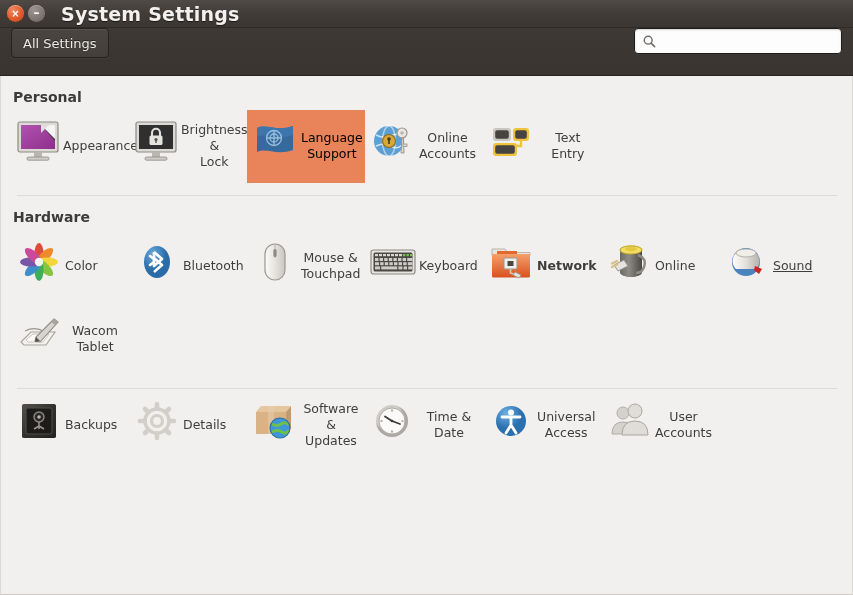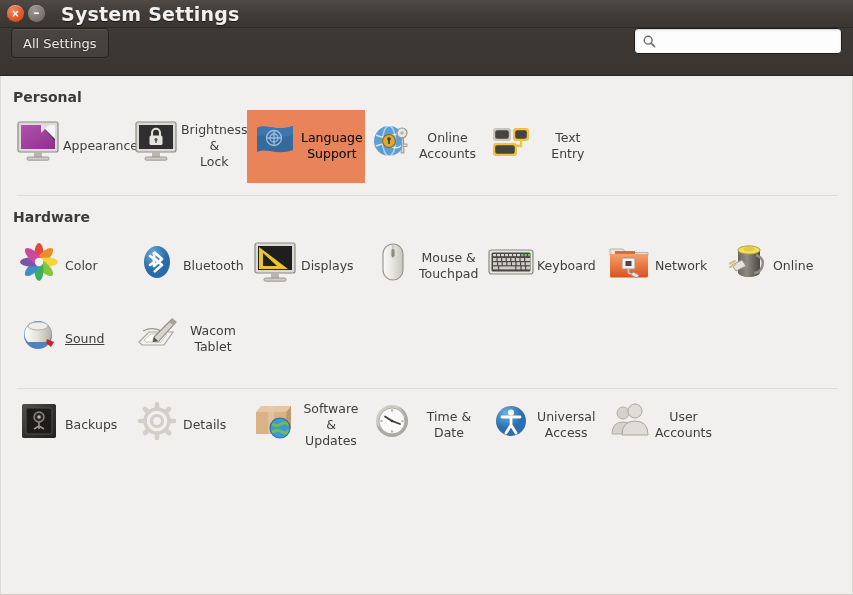--- a/index.html
+++ b/index.html
@@ -283,33 +283,20 @@
                     <radialGradient id="btg" cx=".35" cy=".25">
                       <stop offset="0" stop-color="#6aaade"></stop>
                       <stop offset="1" stop-color="#2a6ca8"></stop>
                     </radialGradient>
                   </defs>
     <path d="M22 13 L30 20 L22 27 L22 13 M22 33 L30 26 L22 19" stroke="#ffffff" stroke-width="2.6" fill="none" stroke-linejoin="round"></path>
     <path d="M18 17 L22 20 M18 26 L22 23" stroke="#ffffff" stroke-width="2.6" fill="none" stroke-linecap="round"></path>
   </svg>
               </div>
               <div class="label" style="white-space: pre-line;">Bluetooth</div>
-            </div>
-            <div class="tile">
-              <div class="icon">
-                <svg width="50" height="48" viewBox="0 0 50 48">
-    <rect x="5" y="4" width="40" height="30" rx="2" fill="#dcdad6" stroke="#8e8a85" stroke-width="1.2"></rect>
-    <rect x="8" y="7" width="34" height="24" fill="#1f1f1f"></rect>
-    <path d="M9 30 L9 8 L38 30 Z" fill="#e8c72e"></path>
-    <path d="M13 27 L13 14 L27 27 Z" fill="#1f1f1f"></path>
-    <rect x="21" y="34" width="8" height="5" fill="#b9b5b0"></rect>
-    <rect x="14" y="39" width="22" height="3.2" rx="1.4" fill="#cfcbc6" stroke="#8e8a85" stroke-width=".8"></rect>
-  </svg>
-              </div>
-              <div class="label" style="white-space: pre-line;">Displays</div>
             </div>
             <div class="tile">
               <div class="icon">
                 <svg width="50" height="48" viewBox="0 0 50 48">
     <rect x="15" y="5" width="20" height="36" rx="10" fill="url(#mg)" stroke="#9b9792" stroke-width="1.2"></rect>
     <defs>
                     <linearGradient id="mg" x1="0" y1="0" x2="1" y2="0">
       <stop offset="0" stop-color="#fbfbfa"></stop>
                       <stop offset=".45" stop-color="#e8e6e2"></stop>
                       <stop offset="1" stop-color="#c9c5c0"></stop>
@@ -379,21 +366,21 @@
       <stop offset="0" stop-color="#f5a06a"></stop>
                       <stop offset="1" stop-color="#d9511f"></stop>
                     </linearGradient>
                   </defs>
     <rect x="18" y="19" width="13" height="11" rx="1" fill="#f2f0ec" stroke="#9c9891" stroke-width="1"></rect>
     <rect x="21.5" y="22" width="6" height="5" fill="#4a4845"></rect>
     <path d="M24.5 30 L24.5 34 L30 36" stroke="#cfcbc5" stroke-width="1.6" fill="none"></path>
     <path d="M29 33 l6 3 l-2 3 l-6 -3 Z" fill="#e8e5e0" stroke="#9c9891" stroke-width=".9"></path>
   </svg>
               </div>
-              <div class="label" style="white-space: pre-line;">Network</div>
+              <div class="label" style="white-space: pre-line; font-weight: bold;">Network</div>
             </div>
             <div class="tile">
               <div class="icon">
                 <svg width="50" height="48" viewBox="0 0 50 48">
     <ellipse cx="27" cy="11" rx="11" ry="4" fill="#efd95e" stroke="#c2ab2c" stroke-width="1"></ellipse>
     <path d="M16 11 v22 a11 5 0 0 0 22 0 V11" fill="#5a5651"></path>
     <path d="M16 11 v22 a11 5 0 0 0 22 0 V11" fill="url(#bg2)"></path>
     <defs>
                     <linearGradient id="bg2" x1="0" y1="0" x2="1" y2="0">
       <stop offset="0" stop-color="#6b6761"></stop>

